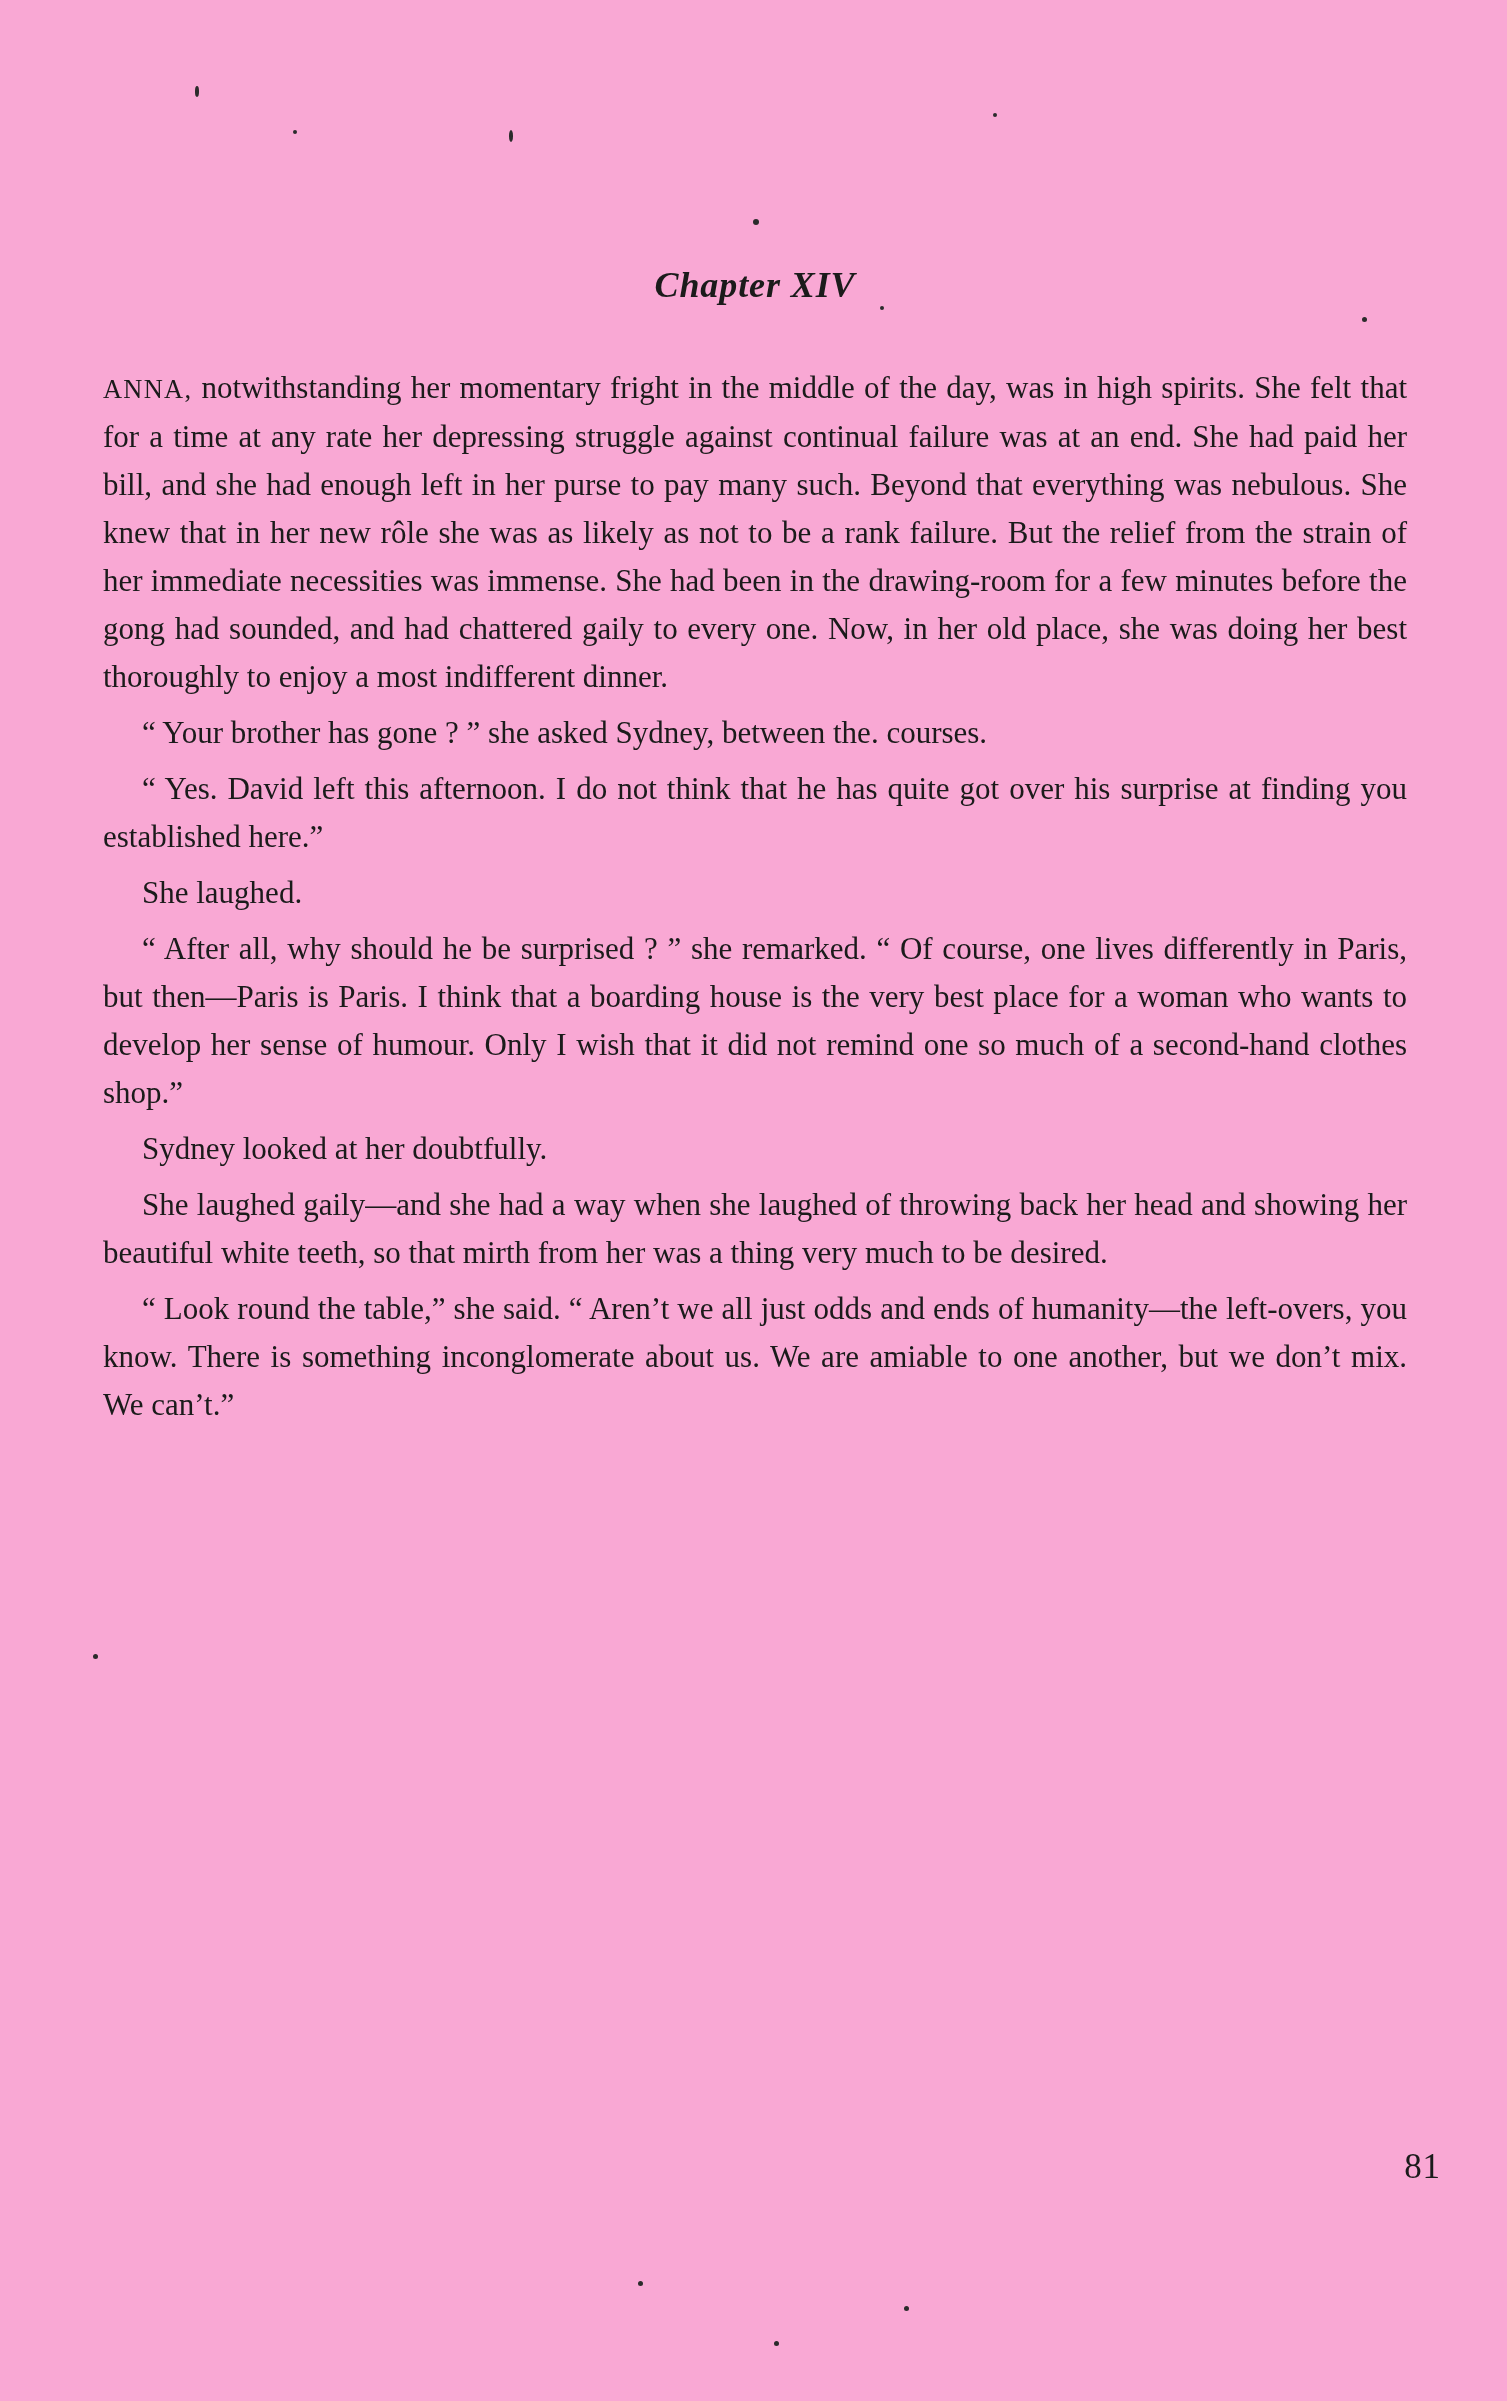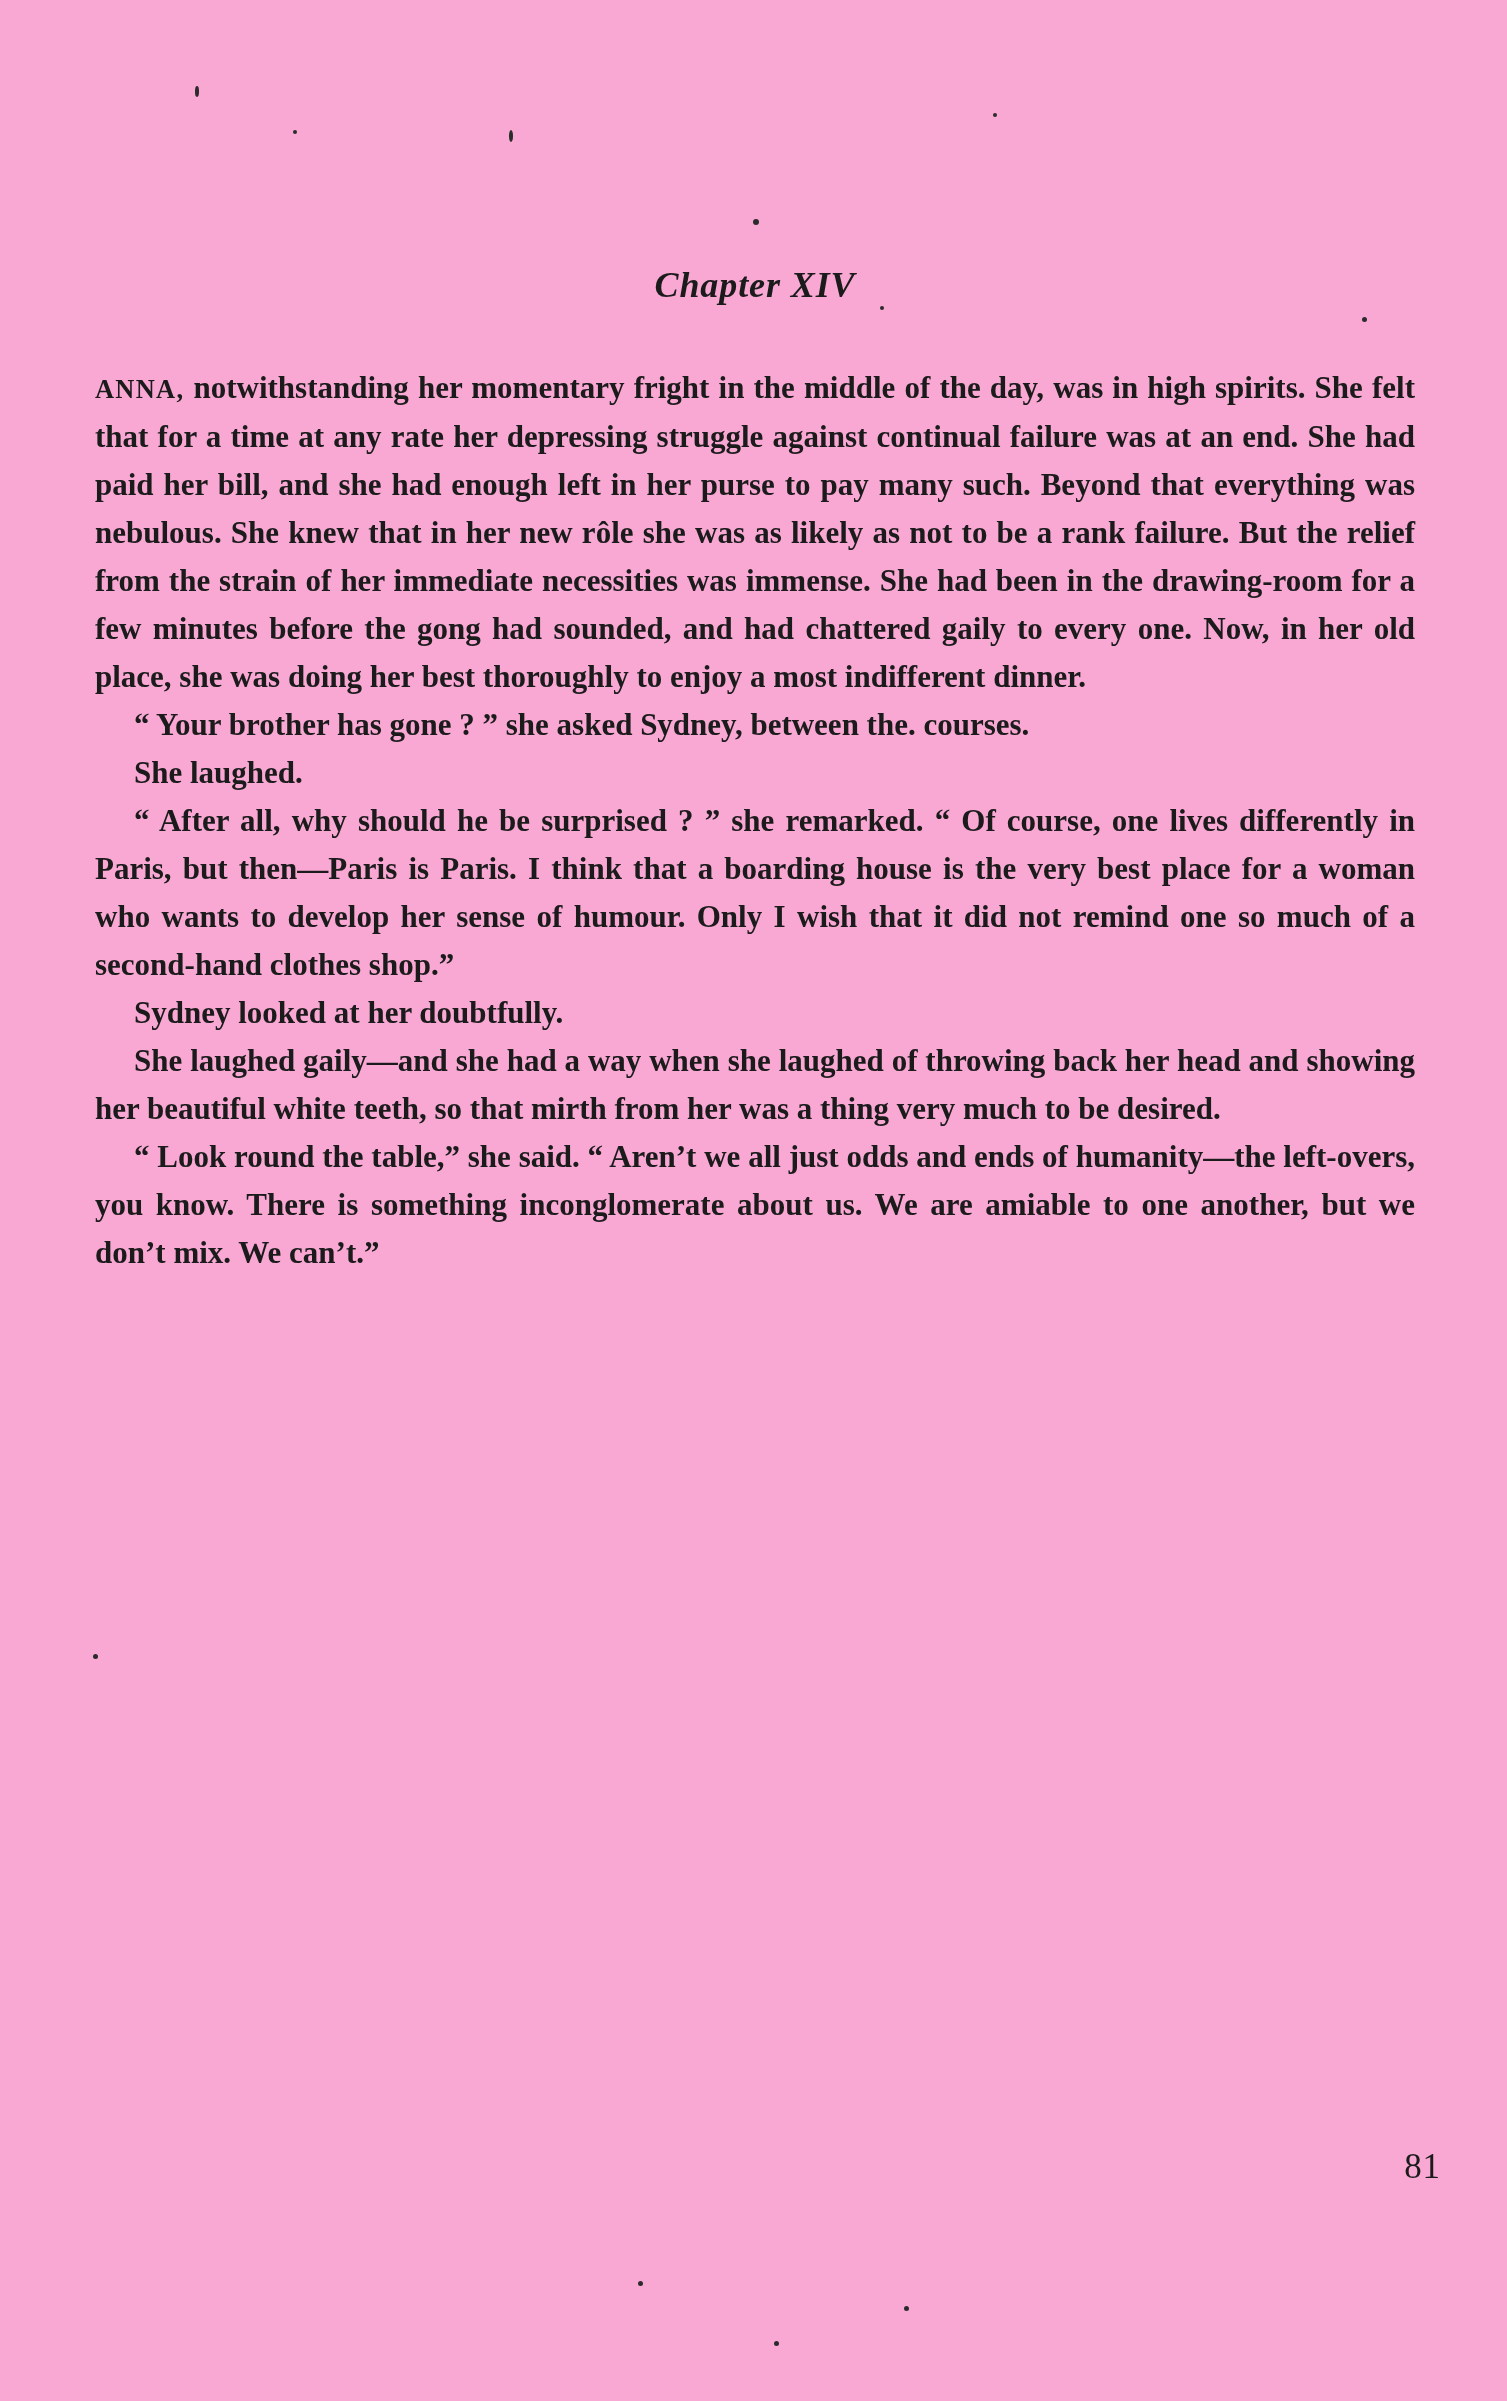--- a/index.html
+++ b/index.html
@@ -47,22 +47,21 @@
     font-family: "Liberation Serif", serif;
   }
   .body-text {
     font-size: 31px;
     line-height: 48px;
     text-align: justify;
     text-justify: inter-word;
     hyphens: none;
   }
   .body-text p {
-    margin: 0;
-    font-weight: bold;
+    margin: 8px;
   }
   .body-text p.indent {
     text-indent: 39px;
   }
   .folio {
     position: absolute;
     right: 114px;
     top: 2147px;
     font-size: 35px;
     letter-spacing: 0.9px;
@@ -98,20 +97,21 @@
   <div class="content">
 
     <h1 class="chapter-heading">Chapter XIV</h1>
 
 
     <div class="body-text">
 
       <p><span class="sc">ANNA,</span><span> notwithstanding her momentary fright in the middle of the day, was in high spirits.   She felt that for a time at any rate her depressing struggle against continual failure was at an end.  She had paid her bill, and she had enough left in her purse to pay many such.   Beyond that everything was nebulous.   She knew that in her new rôle she was as likely as not to be a rank failure.   But the relief from the strain of her immediate necessities was immense.   She had been in the drawing-room for a few minutes before the gong had sounded, and had chattered gaily to every one.   Now, in her old place, she was doing her best thoroughly to enjoy a most indifferent dinner.</span></p>
 
       <p class="indent">“ Your brother has gone ? ”  she asked Sydney, between the. courses.</p>
+      <p class="indent">“ Yes.   David left this afternoon.   I do not think that he has quite got over his surprise at finding you established here.”</p>
       <p class="indent">She laughed.</p>
       <p class="indent">“ After all, why should he be surprised ? ”  she remarked. “ Of course, one lives differently in Paris, but then—Paris is Paris.   I think that a boarding house is the very best place for a woman who wants to develop her sense of humour.   Only I wish that it did not remind one so much of a second-hand clothes shop.”</p>
       <p class="indent">Sydney looked at her doubtfully.</p>
       <p class="indent">She laughed gaily—and she had a way when she laughed of throwing back her head and showing her beautiful white teeth, so that mirth from her was a thing very much to be desired.</p>
       <p class="indent">“ Look round the table,” she said.   “ Aren’t we all just odds and ends of humanity—the left-overs, you know.   There is something inconglomerate about us.   We are amiable to one another, but we don’t mix.   We can’t.”</p>
 
     </div>
   </div>
 
   <div class="folio">81</div>

